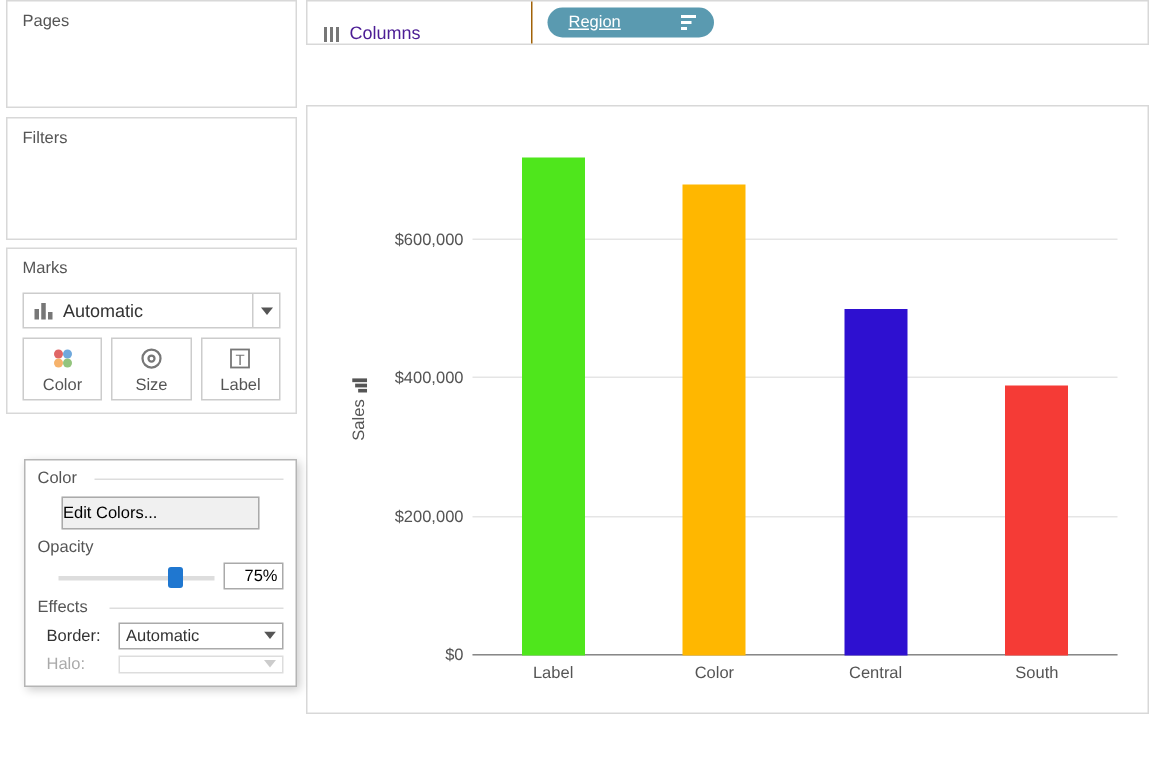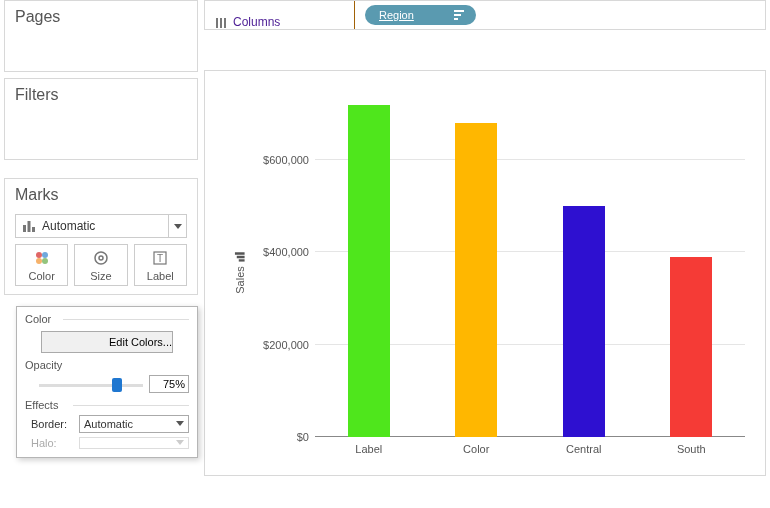--- a/index.html
+++ b/index.html
@@ -13,33 +13,33 @@
     height: 508px;
     overflow: hidden;
     position: relative;
   }
   .panel {
     border: 1px solid #d8d8d8;
     background: #fff;
   }
   .panel-title {
     padding: 7px 10px 4px 10px;
-    font-size: 16px;
+    font-size: 11px;
     color: #555;
   }
 
   
   .left-col {
     position: absolute;
     left: 4px;
     top: 0;
     width: 194px;
   }
   .pages-panel { height: 72px; margin-bottom: 6px; }
-  .filters-panel { height: 82px; margin-bottom: 18px; }
+  .filters-panel { height: 82px; margin-bottom: 5px; }
   .marks-panel { padding-bottom: 4px; }
 
   .mark-type {
     margin: 6px 10px 6px 10px;
     display: flex;
     align-items: stretch;
     border: 1px solid #ccc;
   }
   .mark-type-main {
     flex: 1;
@@ -113,21 +113,21 @@
   .sec-effects::after { left: 48px; }
 
   .edit-colors-btn {
     margin: 6px 24px 4px 24px;
     display: block;
     width: calc(100% - 48px);
     border: 1px solid #aaa;
     background: #f0f0f0;
     padding: 4px 0;
     font-size: 11px;
-    text-align: right;
+    text-align: left;
   }
   .opacity-row {
     display: flex;
     align-items: flex-end;
     gap: 6px;
     margin: 4px 8px 4px 22px;
   }
   .slider-track {
     position: relative;
     flex: 1;

